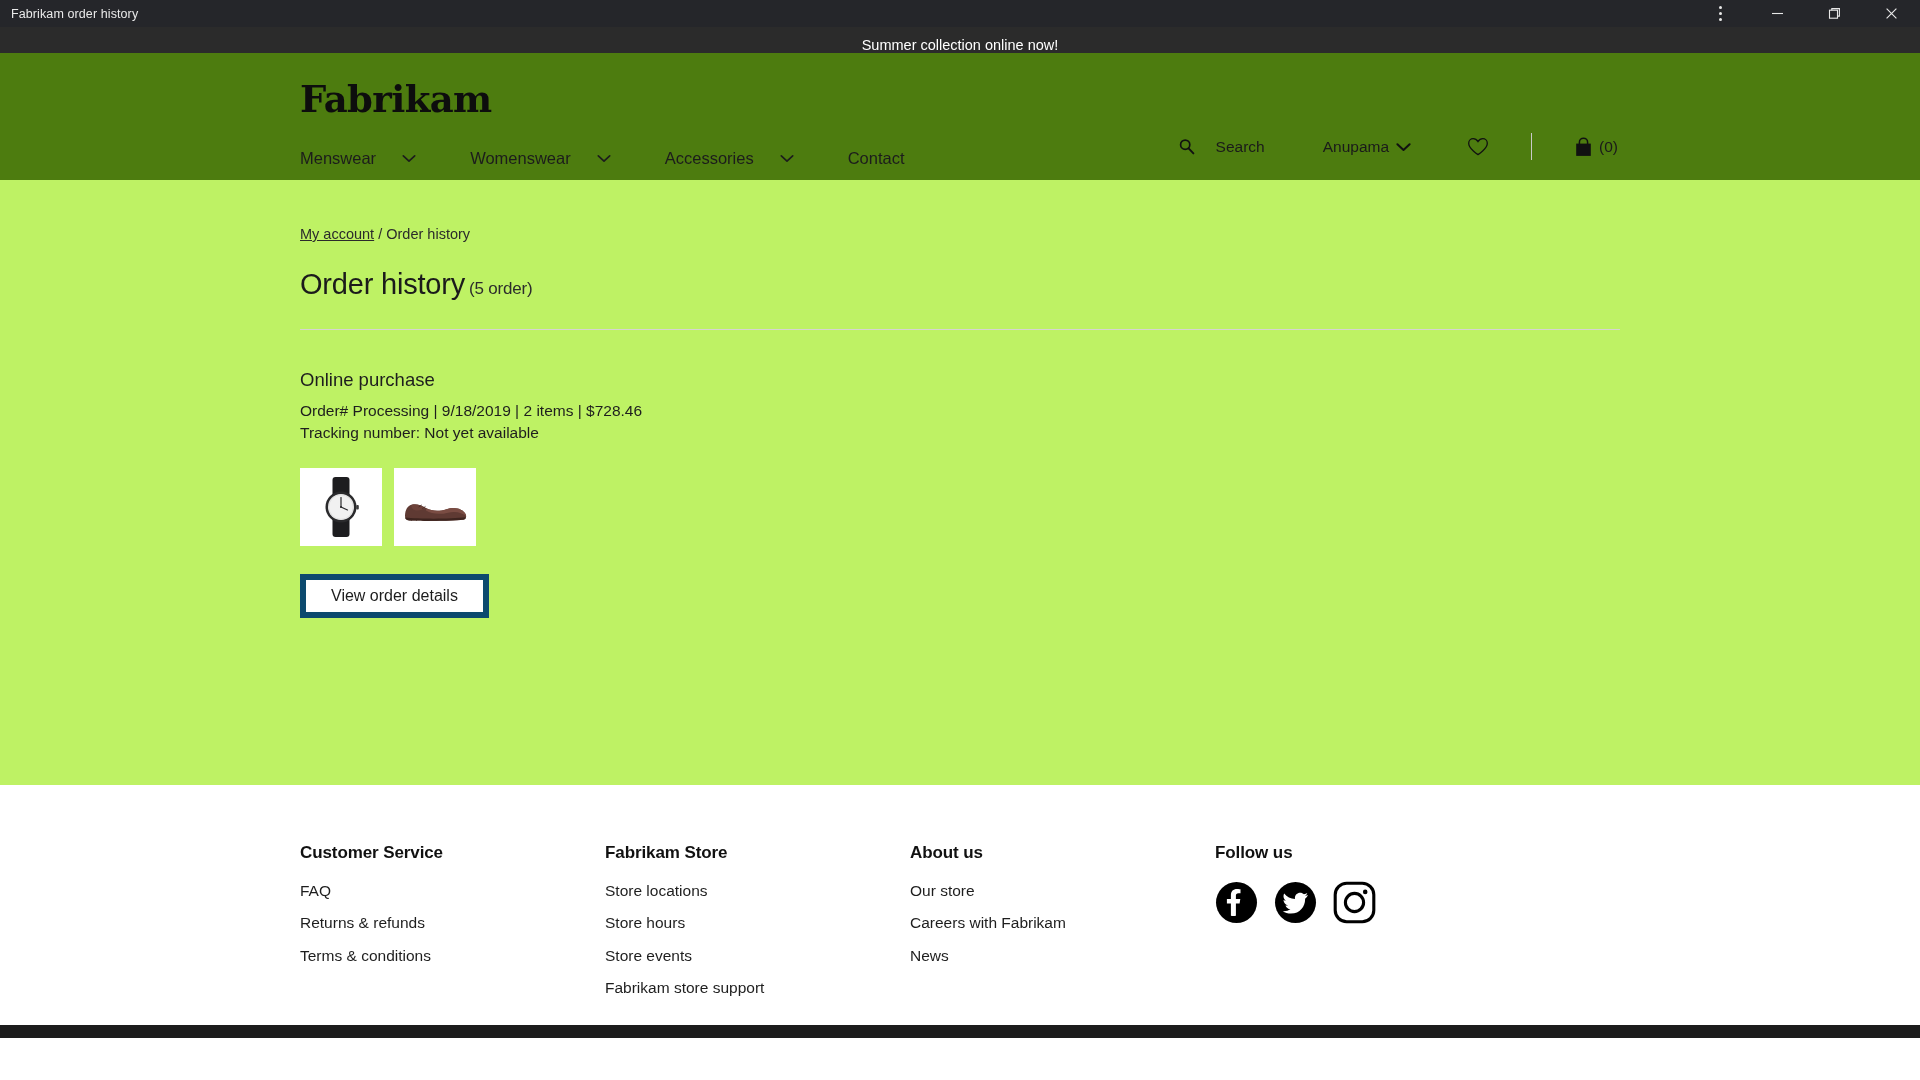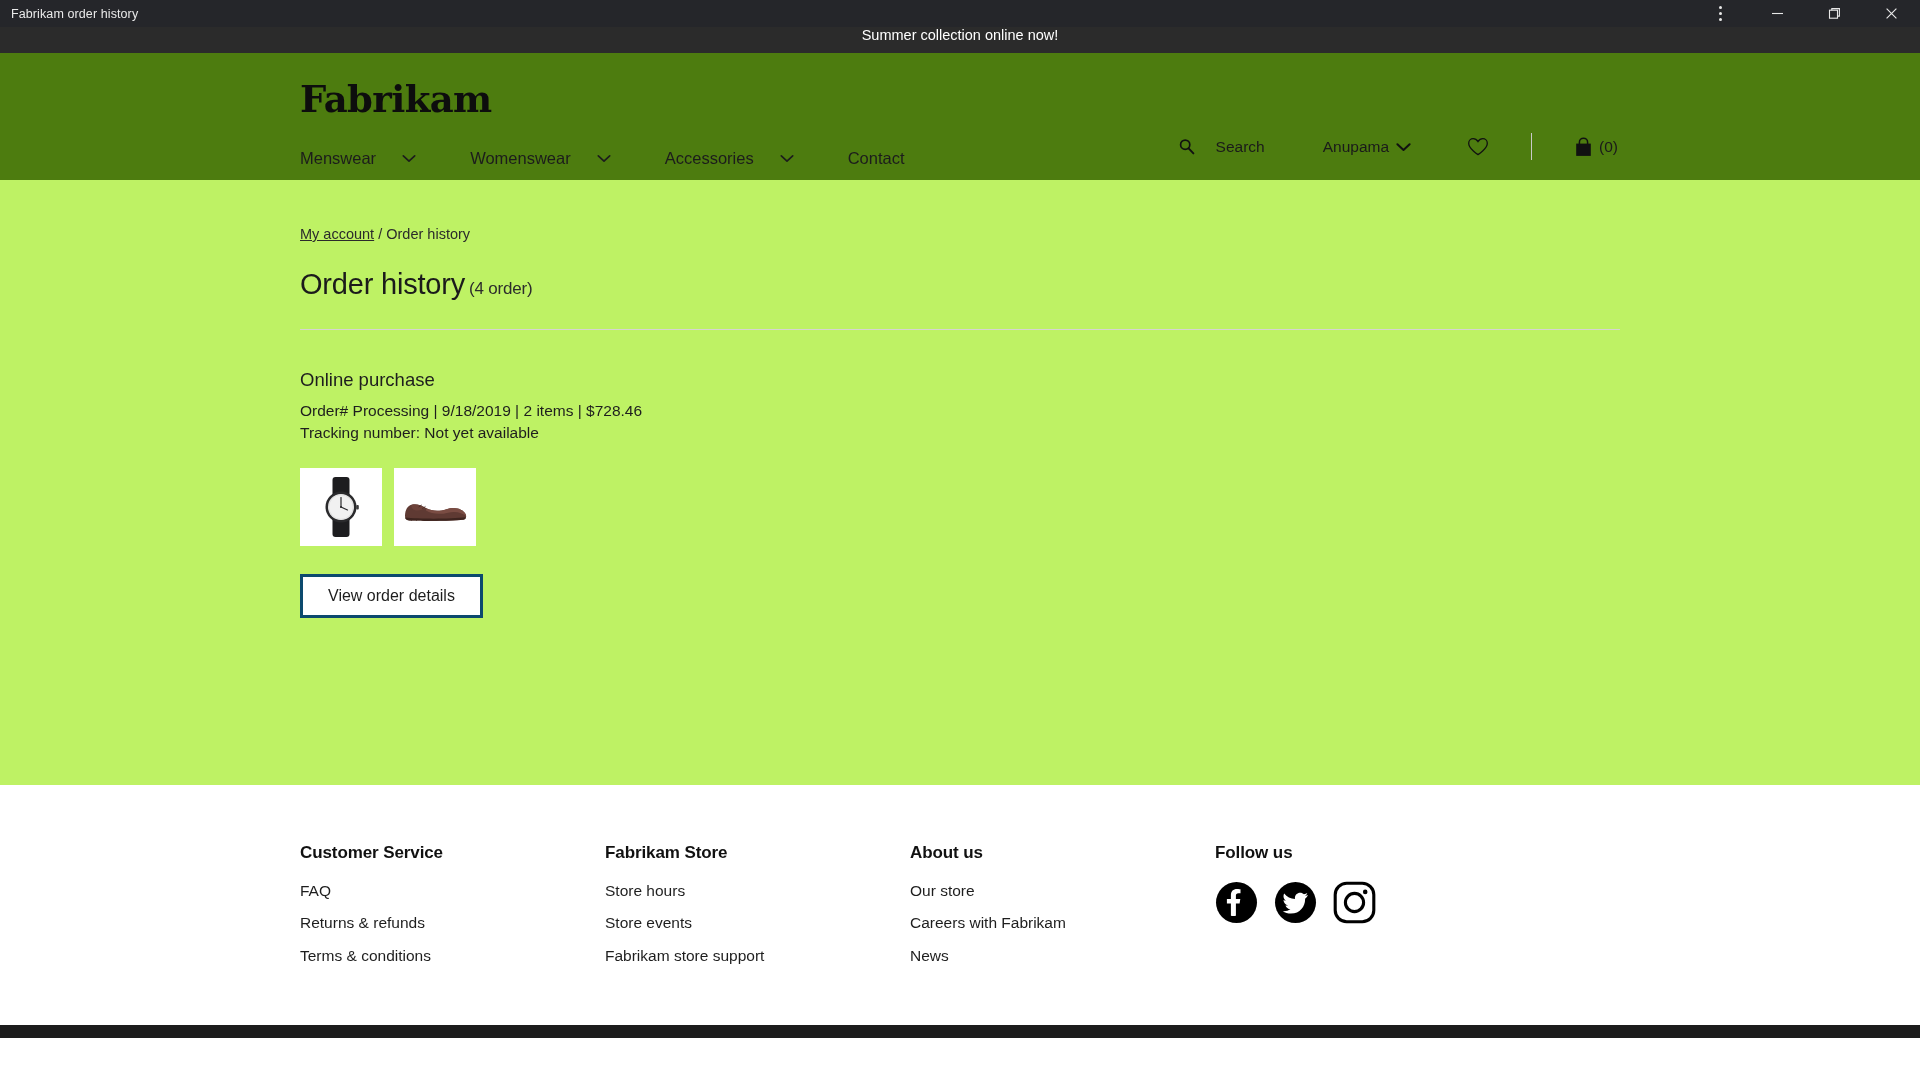--- a/index.html
+++ b/index.html
@@ -41,21 +41,21 @@
   .win-btn svg { display: block; }
   .dots { display: flex; flex-direction: column; gap: 3px; align-items: center; }
   .dots i { width: 3px; height: 3px; background: #e8e8e8; border-radius: 50%; display: block; }
 
   
   .promo {
     height: 26px;
     background: #2b2b2b;
     color: #ffffff;
     display: flex;
-    align-items: flex-start;
+    align-items: flex-end;
     justify-content: center;
     font-size: 14.5px;
   }
 
   
   .site-header {
     background: #4d7c0f;
     height: 127px;
     position: relative;
     text-align: center;
@@ -190,21 +190,21 @@
   }
   .thumb svg { display: block; }
 
   .details-btn {
     margin-top: 28px;
     display: inline-flex;
     align-items: center;
     justify-content: center;
     height: 44px;
     padding: 0 25px;
-    border: 3px solid #0c4a6e;
+    border: 6px solid #0c4a6e;
     background: #ffffff;
     color: #1d1d1d;
     font-size: 16px;
     font-family: "Liberation Sans", sans-serif;
     cursor: pointer;
   }
 
   
   .footer {
     background: #ffffff;
@@ -347,21 +347,21 @@
 </div>
 
 <div class="content">
   <div class="wrap">
 
     <div class="breadcrumb">
       <a href="#">My account</a><span class="sep"> / </span><span>Order history</span>
     </div>
 
     <div class="page-title">
-      <span>Order history</span><span class="count">(4 order)</span>
+      <span>Order history</span><span class="count">(5 order)</span>
     </div>
 
     <div class="title-rule"></div>
 
     <div class="order-block">
       <div class="order-channel">Online purchase</div>
       <div class="order-line">Order# Processing | 9/18/2019 | 2 items | $728.46</div>
       <div class="order-line">Tracking number: Not yet available</div>
 
       <div class="thumbs">
@@ -401,20 +401,21 @@
 
       <div class="fcol">
         <h4>Customer Service</h4>
         <a class="flink" href="#">FAQ</a>
         <a class="flink" href="#">Returns &amp; refunds</a>
         <a class="flink" href="#">Terms &amp; conditions</a>
       </div>
 
       <div class="fcol">
         <h4>Fabrikam Store</h4>
+        <a class="flink" href="#">Store locations</a>
         <a class="flink" href="#">Store hours</a>
         <a class="flink" href="#">Store events</a>
         <a class="flink" href="#">Fabrikam store support</a>
       </div>
 
       <div class="fcol">
         <h4>About us</h4>
         <a class="flink" href="#">Our store</a>
         <a class="flink" href="#">Careers with Fabrikam</a>
         <a class="flink" href="#">News</a>

